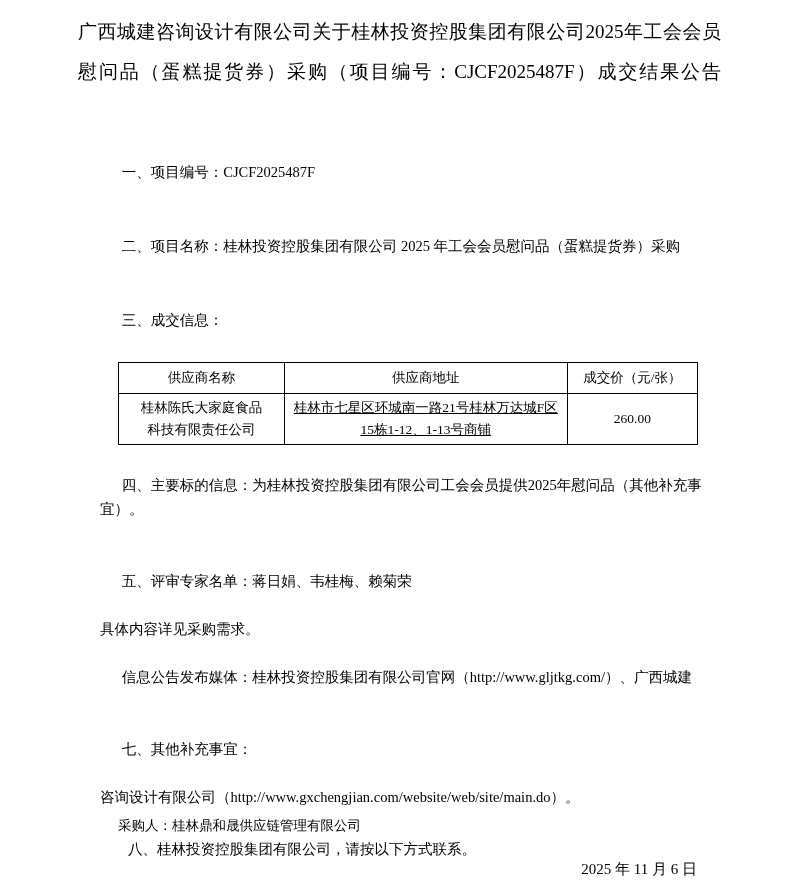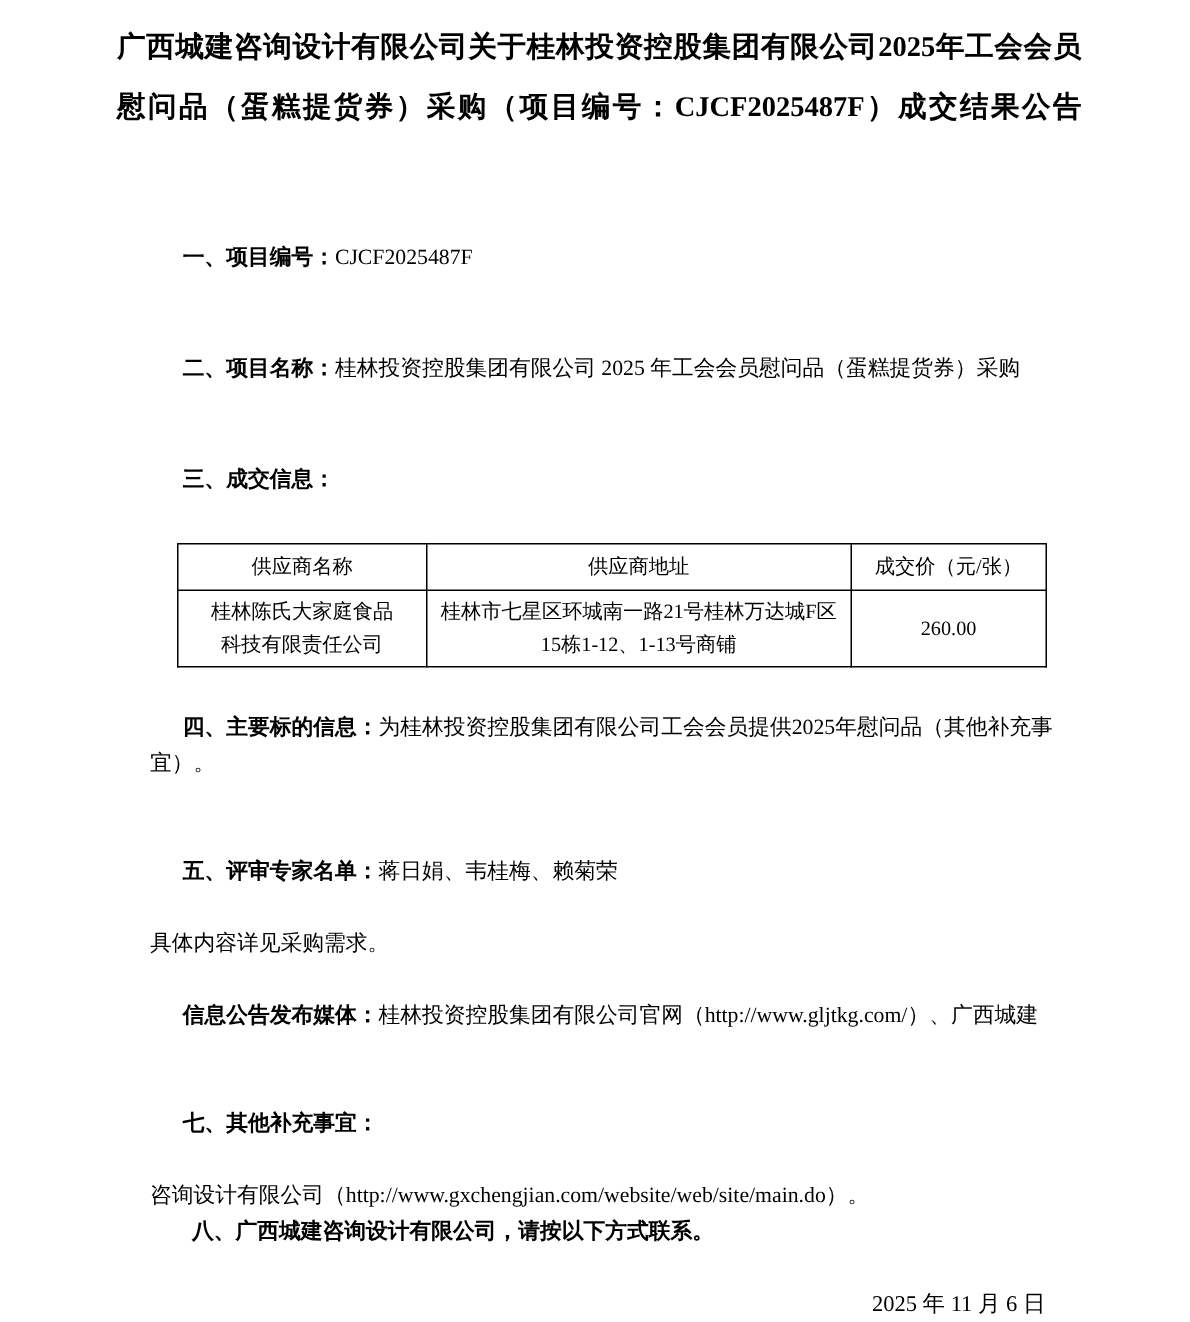--- a/index.html
+++ b/index.html
@@ -17,39 +17,39 @@
   }
   .page {
     width: 793px;
     height: 881px;
     position: relative;
     box-sizing: border-box;
     padding: 0;
   }
   .title {
     font-size: 19px;
-    font-weight: bold;
+    font-weight: normal;
     line-height: 40px;
     text-align: justify;
     text-align-last: justify;
     margin: 12px 72px 0 78px;
     letter-spacing: 0px;
   }
   .body-block {
     margin: 0 58px 0 100px;
     font-size: 14.5px;
     line-height: 24px;
   }
   .spacer-top { height: 44px; }
   .line {
     margin: 0;
     padding: 0;
     white-space: pre-wrap;
   }
-  .bold { font-weight: bold; }
+  .bold { font-weight: normal; margin-top: 28px; }
   .item-line {
     margin-bottom: 2px;
   }
   table.bid {
     border-collapse: collapse;
     margin: 6px 0 4px 18px;
     width: 580px;
     font-size: 13.5px;
   }
   table.bid th, table.bid td {
@@ -63,20 +63,21 @@
   table.bid th {
     height: 24px;
   }
   td.supplier {
     width: 166px;
     line-height: 26px;
   }
   td.address {
     width: 284px;
     line-height: 26px;
+    text-decoration: underline;
   }
   td.price {
     width: 130px;
   }
   .para {
     text-indent: 28px;
   }
   .noindent { text-indent: 0; }
   .signers {
     display: flex;
@@ -154,22 +155,23 @@
 
     <div class="line para">
       <span class="bold">信息公告发布媒体：</span><span class="link">桂林投资控股集团有限公司官网（http://www.gljtkg.com/）、广西城建</span>
     </div>
 
     <div class="line para">
       <span class="bold">七、其他补充事宜：</span>
     </div>
     <div class="line noindent">咨询设计有限公司（http://www.gxchengjian.com/website/web/site/main.do）。</div>
 
-    <div class="line para bold">八、广西城建咨询设计有限公司，请按以下方式联系。</div>
+    <div class="line para bold">八、桂林投资控股集团有限公司，请按以下方式联系。</div>
 
   </div>
 
   <div class="signers">
+    <span>采购人：桂林鼎和晟供应链管理有限公司</span>
   </div>
 
   <div class="date">2025 年 11 月 6 日</div>
 
 </div>
 
 </body></html>

